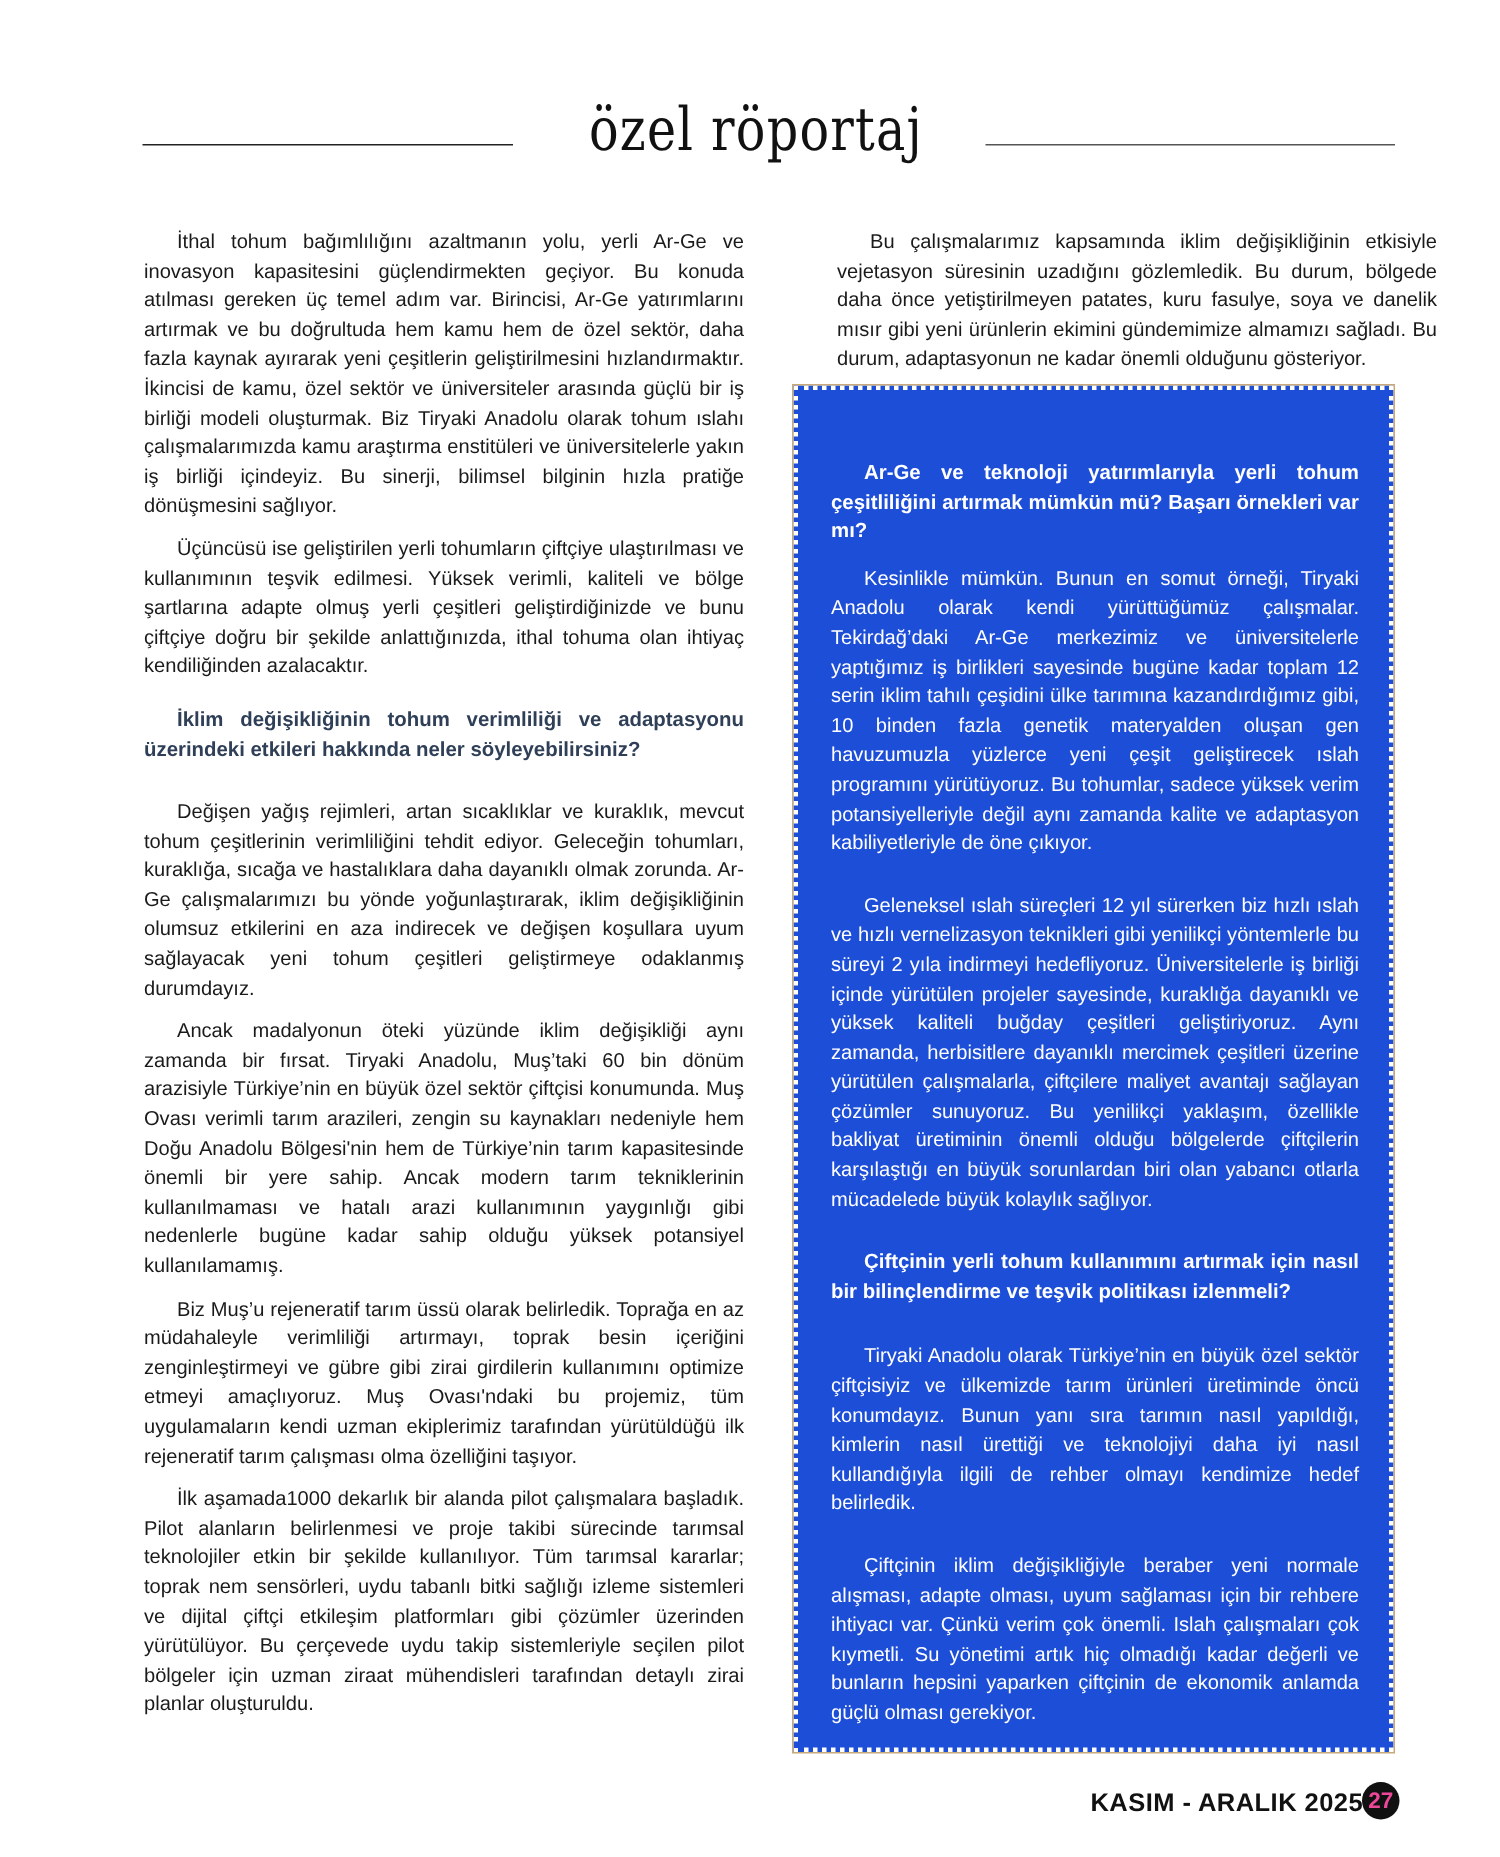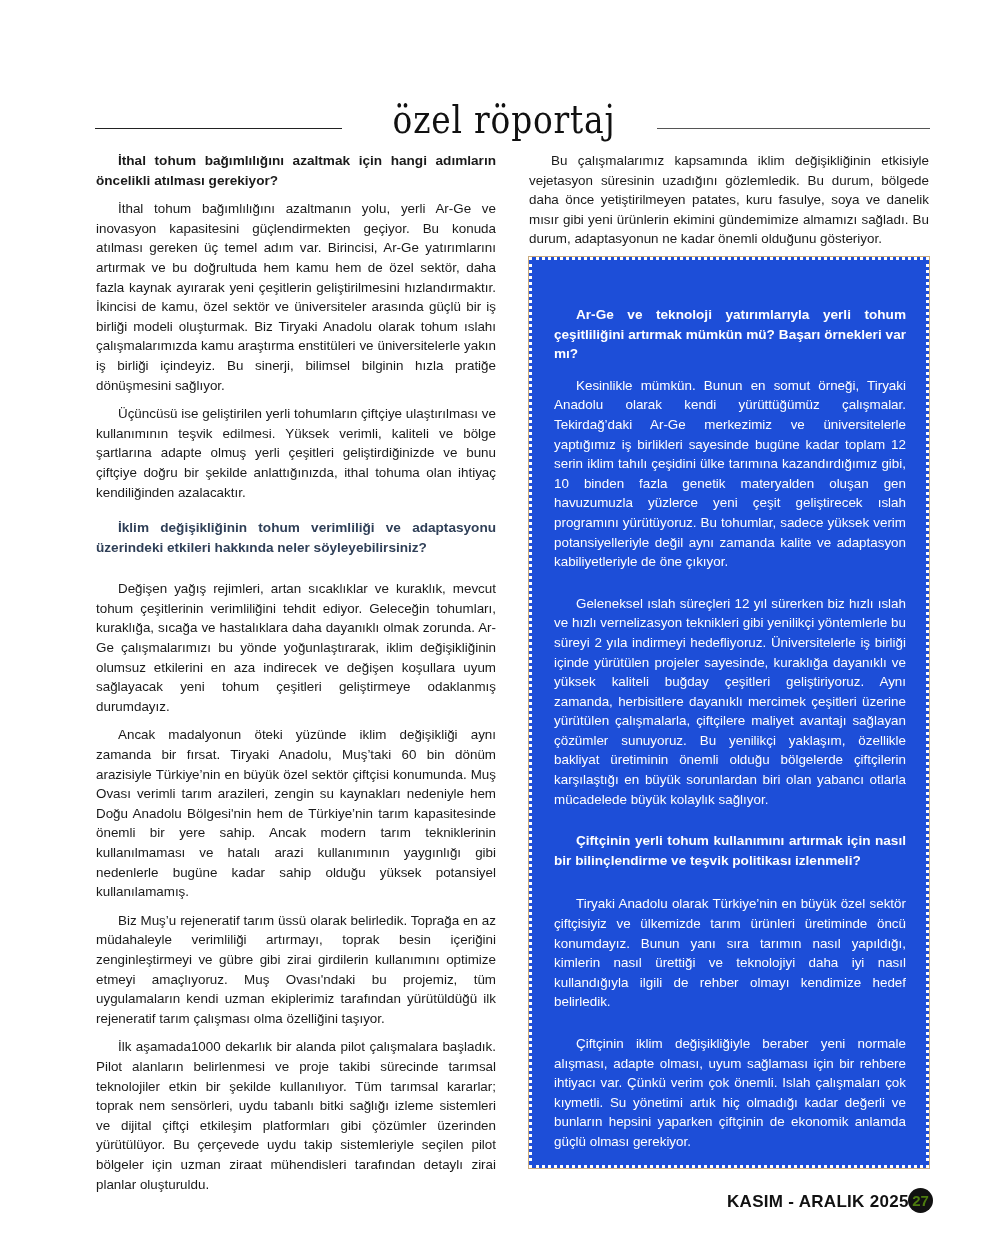--- a/index.html
+++ b/index.html
@@ -1,50 +1,49 @@
 <!DOCTYPE html>
 <html><head>
 <meta charset="utf-8">
 <style>
   html, body { margin: 0; padding: 0; background: #ffffff; }
   body { width: 1000px; height: 1238px; position: relative; overflow: hidden; font-family: "Liberation Sans", "DejaVu Sans", sans-serif; color: #1a1a1a; }
-  .header { position: absolute; top: 70px; left: 95px; width: 835px; height: 60px; margin-top: 32px; }
+  .header { position: absolute; top: 70px; left: 95px; width: 835px; height: 60px; }
   .header .rule { position: absolute; top: 26px; height: 1px; background: #222; }
   .header .rule.left { left: 0; width: 247px; }
   .header .rule.right { left: 562px; width: 273px; background: #555; }
   .header .title { position: absolute; left: 268px; top: -6px; width: 282px; text-align: center; font-family: "DejaVu Serif", "Liberation Serif", serif; font-size: 40px; font-weight: normal; letter-spacing: 1px; transform: scaleX(0.82); transform-origin: center; color: #111; }
 
   .col { position: absolute; font-size: 13.4px; line-height: 19.6px; text-align: justify; }
   .col-left { left: 96px; top: 151px; width: 400px; }
-  .col-right-top { left: 529px; top: 151px; width: 400px; }
+  .col-right-top { left: 558px; top: 151px; width: 400px; }
   .col p { margin: 0 0 9px 0; text-indent: 22px; hyphens: manual; }
   .q { font-weight: bold; margin: 0 0 9px 0; text-indent: 22px; font-size: 13.6px; line-height: 19.6px; }
   .q.blue { color: #2f3f57; margin-top: 16px; margin-bottom: 22px; }
 
   .box { position: absolute; left: 529px; top: 257px; width: 400px; height: 911px; background: #c8a97c; box-sizing: border-box; border: 3px dotted #ffffff; outline: 1px solid #c8a97c; }
   .box-inner { position: absolute; left: 22px; top: 45px; width: 352px; color: #ffffff; font-size: 13.4px; line-height: 19.6px; text-align: justify; }
   .box-inner .q { color: #ffffff; margin-bottom: 12px; }
   .box-inner p { margin: 0 0 22px 0; text-indent: 22px; }
   .box-inner .q.second { margin-top: 16px; margin-bottom: 24px; }
 
   .footer { position: absolute; top: 1188px; left: 727px; width: 206px; height: 26px; }
   .footer .issue { position: absolute; left: 0; top: 4px; font-weight: bold; font-size: 17px; letter-spacing: 0.3px; color: #111; }
-  .footer .page-num { position: absolute; right: 0; top: 0; width: 25px; height: 25px; border-radius: 50%; background: #111; color: #4d7c0f; font-weight: bold; font-size: 15px; line-height: 25px; text-align: center; }
+  .footer .page-num { position: absolute; right: 0; top: 0; width: 25px; height: 25px; border-radius: 50%; background: #111; color: #ec4899; font-weight: bold; font-size: 15px; line-height: 25px; text-align: center; }
 </style>
 </head>
 <body>
 
 <div class="header">
   <div class="rule left"></div>
   <div class="title">özel röportaj</div>
   <div class="rule right"></div>
 </div>
 
 <div class="col col-left">
-  <div class="q">İthal tohum bağımlılığını azaltmak için hangi adımların öncelikli atılması gerekiyor?</div>
   <p>İthal tohum bağımlılığını azaltmanın yolu, yerli Ar-Ge ve inovasyon kapasitesini güçlendirmekten geçiyor. Bu konuda atılması gereken üç temel adım var. Birincisi, Ar-Ge yatırımlarını artırmak ve bu doğrultuda hem kamu hem de özel sektör, daha fazla kaynak ayırarak yeni çeşitlerin geliştirilmesini hızlandırmaktır. İkincisi de kamu, özel sektör ve üniversiteler arasında güçlü bir iş birliği modeli oluşturmak. Biz Tiryaki Anadolu olarak tohum ıslahı çalışmalarımızda kamu araştırma enstitüleri ve üniversitelerle yakın iş birliği içindeyiz. Bu sinerji, bilimsel bilginin hızla pratiğe dönüşmesini sağlıyor.</p>
   <p>Üçüncüsü ise geliştirilen yerli tohumların çiftçiye ulaştırılması ve kullanımının teşvik edilmesi. Yüksek verimli, kaliteli ve bölge şartlarına adapte olmuş yerli çeşitleri geliştirdiğinizde ve bunu çiftçiye doğru bir şekilde anlattığınızda, ithal tohuma olan ihtiyaç kendiliğinden azalacaktır.</p>
   <div class="q blue">İklim değişikliğinin tohum verimliliği ve adaptasyonu üzerindeki etkileri hakkında neler söyleyebilirsiniz?</div>
   <p>Değişen yağış rejimleri, artan sıcaklıklar ve kuraklık, mevcut tohum çeşitlerinin verimliliğini tehdit ediyor. Geleceğin tohumları, kuraklığa, sıcağa ve hastalıklara daha dayanıklı olmak zorunda. Ar-Ge çalışmalarımızı bu yönde yoğunlaştırarak, iklim değişikliğinin olumsuz etkilerini en aza indirecek ve değişen koşullara uyum sağlayacak yeni tohum çeşitleri geliştirmeye odaklanmış durumdayız.</p>
   <p>Ancak madalyonun öteki yüzünde iklim değişikliği aynı zamanda bir fırsat.  Tiryaki Anadolu, Muş’taki 60 bin dönüm arazisiyle Türkiye’nin en büyük özel sektör çiftçisi konumunda. Muş Ovası verimli tarım arazileri, zengin su kaynakları nedeniyle hem Doğu Anadolu Bölgesi'nin hem de Türkiye’nin tarım kapasitesinde önemli bir yere sahip. Ancak modern tarım tekniklerinin kullanılmaması ve hatalı arazi kullanımının yaygınlığı gibi nedenlerle bugüne kadar sahip olduğu yüksek potansiyel kullanılamamış.</p>
   <p>Biz Muş’u rejeneratif tarım üssü olarak belirledik. Toprağa en az müdahaleyle verimliliği artırmayı, toprak besin içeriğini zenginleştirmeyi ve gübre gibi zirai girdilerin kullanımını optimize etmeyi amaçlıyoruz. Muş Ovası'ndaki bu projemiz, tüm uygulamaların kendi uzman ekiplerimiz tarafından yürütüldüğü ilk rejeneratif tarım çalışması olma özelliğini taşıyor.</p>
   <p>İlk aşamada1000 dekarlık bir alanda pilot çalışmalara başladık. Pilot alanların belirlenmesi ve proje takibi sürecinde tarımsal teknolojiler etkin bir şekilde kullanılıyor. Tüm tarımsal kararlar; toprak nem sensörleri, uydu tabanlı bitki sağlığı izleme sistemleri ve dijital çiftçi etkileşim platformları gibi çözümler üzerinden yürütülüyor. Bu çerçevede uydu takip sistemleriyle seçilen pilot bölgeler için uzman ziraat mühendisleri tarafından detaylı zirai planlar oluşturuldu.</p>
 </div>
 
 <div class="col col-right-top">

